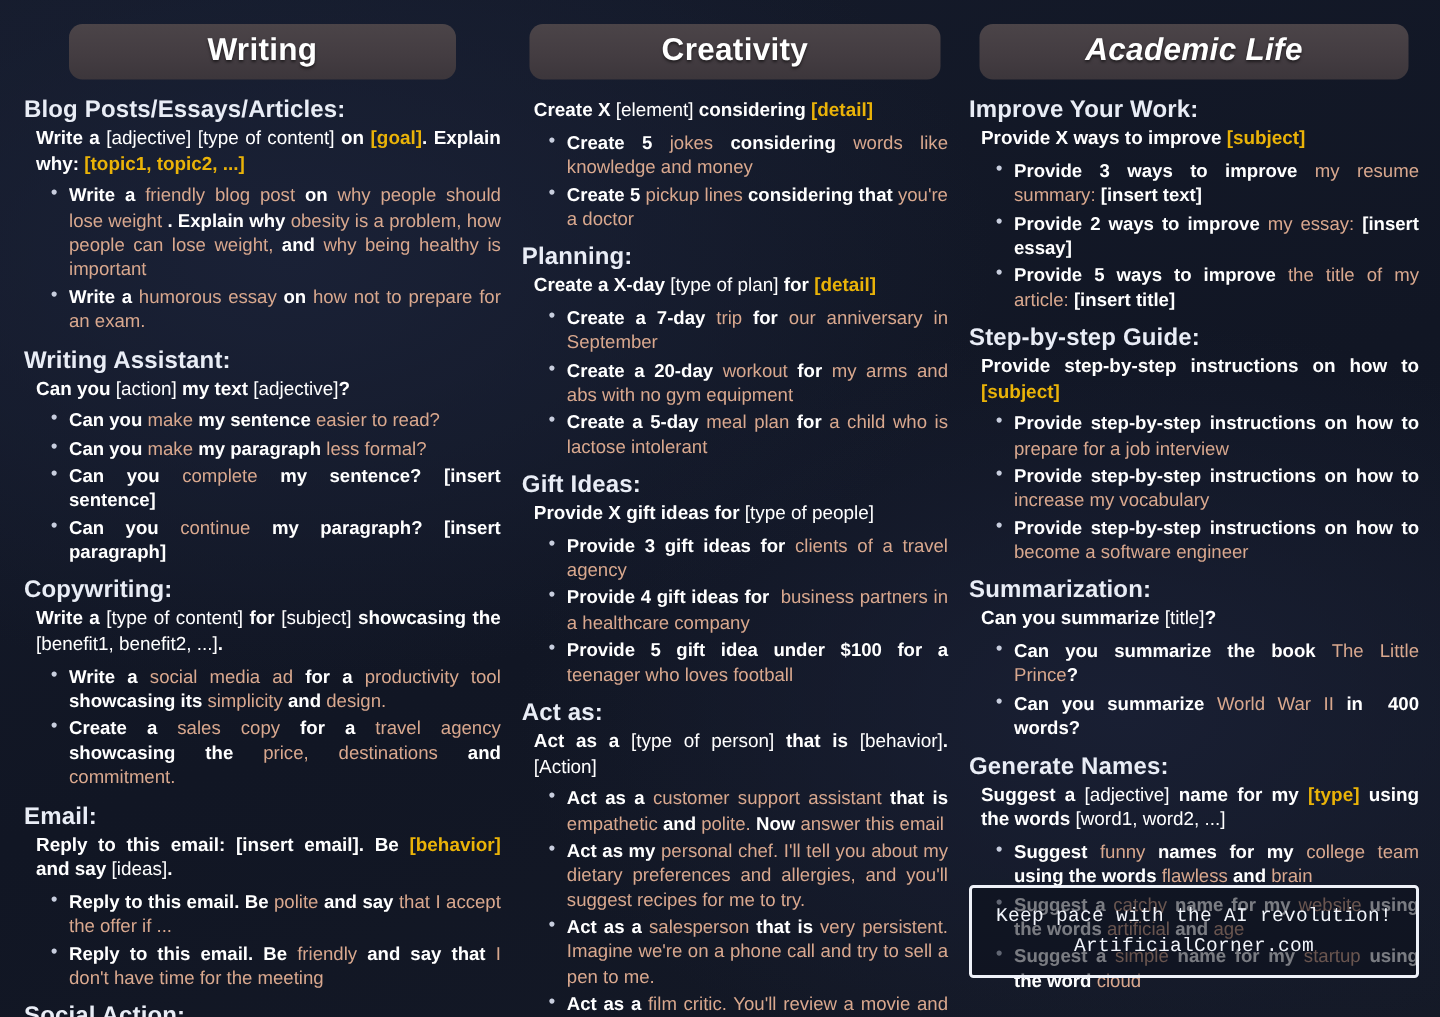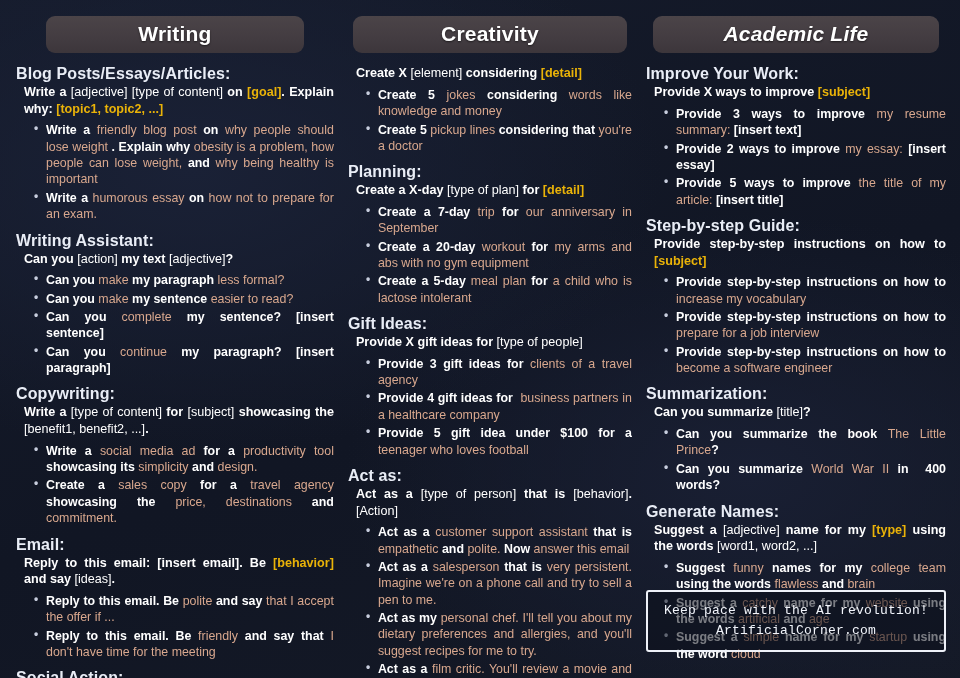--- a/index.html
+++ b/index.html
@@ -142,22 +142,22 @@
       <ul class="examples">
         <li><span class="kw">Write a</span> <span class="var">friendly blog post</span> <span class="kw">on</span> <span class="var">why people should lose weight</span> <span class="kw">. Explain why</span> <span class="var">obesity is a problem, how people can lose weight,</span> <span class="kw">and</span> <span class="var">why being healthy is important</span></li>
         <li><span class="kw">Write a</span> <span class="var">humorous essay</span> <span class="kw">on</span> <span class="var">how not to prepare for an exam.</span></li>
       </ul>
     </div>
 
     <div class="section">
       <div class="sec-title">Writing Assistant:</div>
       <div class="sec-template"><span class="kw">Can you</span> <span class="ph">[action]</span> <span class="kw">my text</span> <span class="ph">[adjective]</span><span class="kw">?</span></div>
       <ul class="examples">
+        <li><span class="kw">Can you</span> <span class="var">make</span> <span class="kw">my sentence</span> <span class="var">easier to read?</span></li>
         <li><span class="kw">Can you</span> <span class="var">make</span> <span class="kw">my paragraph</span> <span class="var">less formal?</span></li>
-        <li><span class="kw">Can you</span> <span class="var">make</span> <span class="kw">my sentence</span> <span class="var">easier to read?</span></li>
         <li><span class="kw">Can you</span> <span class="var">complete</span> <span class="kw">my sentence? [insert sentence]</span></li>
         <li><span class="kw">Can you</span> <span class="var">continue</span> <span class="kw">my paragraph? [insert paragraph]</span></li>
       </ul>
     </div>
 
     <div class="section">
       <div class="sec-title">Copywriting:</div>
       <div class="sec-template"><span class="kw">Write a</span> <span class="ph">[type of content]</span> <span class="kw">for</span> <span class="ph">[subject]</span> <span class="kw">showcasing the</span> <span class="ph">[benefit1, benefit2, ...]</span><span class="kw">.</span></div>
       <ul class="examples">
         <li><span class="kw">Write a</span> <span class="var">social media ad</span> <span class="kw">for a</span> <span class="var">productivity tool</span> <span class="kw">showcasing its</span> <span class="var">simplicity</span> <span class="kw">and</span> <span class="var">design.</span></li>
@@ -210,22 +210,22 @@
         <li><span class="kw">Provide 4 gift ideas for</span> &nbsp;<span class="var">business partners in a healthcare company</span></li>
         <li><span class="kw">Provide 5 gift idea under $100 for a</span> <span class="var">teenager who loves football</span></li>
       </ul>
     </div>
 
     <div class="section">
       <div class="sec-title">Act as:</div>
       <div class="sec-template"><span class="kw">Act as a</span> <span class="ph">[type of person]</span> <span class="kw">that is</span> <span class="ph">[behavior]</span><span class="kw">.</span> <span class="ph">[Action]</span></div>
       <ul class="examples">
         <li><span class="kw">Act as a</span> <span class="var">customer support assistant</span> <span class="kw">that is</span> <span class="var">empathetic</span> <span class="kw">and</span> <span class="var">polite.</span> <span class="kw">Now</span> <span class="var">answer this email</span></li>
+        <li><span class="kw">Act as my</span> <span class="var">personal chef. I'll tell you about my dietary preferences and allergies, and you'll suggest recipes for me to try.</span></li>
         <li><span class="kw">Act as a</span> <span class="var">salesperson</span> <span class="kw">that is</span> <span class="var">very persistent. Imagine we're on a phone call and try to sell a pen to me.</span></li>
-        <li><span class="kw">Act as my</span> <span class="var">personal chef. I'll tell you about my dietary preferences and allergies, and you'll suggest recipes for me to try.</span></li>
         <li><span class="kw">Act as a</span> <span class="var">film critic. You'll review a movie and provide both positive and negative feedback about the plot, direction and music.</span></li>
       </ul>
     </div>
   </div>
 
   <div class="col col-academic">
     <div class="col-header">Academic Life</div>
 
     <div class="section">
       <div class="sec-title">Improve Your Work:</div>
@@ -234,22 +234,22 @@
         <li><span class="kw">Provide 3 ways to improve</span> <span class="var">my resume summary:</span> <span class="kw">[insert text]</span></li>
         <li><span class="kw">Provide 2 ways to improve</span> <span class="var">my essay:</span> <span class="kw">[insert essay]</span></li>
         <li><span class="kw">Provide 5 ways to improve</span> <span class="var">the title of my article:</span> <span class="kw">[insert title]</span></li>
       </ul>
     </div>
 
     <div class="section">
       <div class="sec-title">Step-by-step Guide:</div>
       <div class="sec-template"><span class="kw">Provide step-by-step instructions on how to</span> <span class="ph2">[subject]</span></div>
       <ul class="examples">
+        <li><span class="kw">Provide step-by-step instructions on how to</span> <span class="var">prepare for a job interview</span></li>
         <li><span class="kw">Provide step-by-step instructions on how to</span> <span class="var">increase my vocabulary</span></li>
-        <li><span class="kw">Provide step-by-step instructions on how to</span> <span class="var">prepare for a job interview</span></li>
         <li><span class="kw">Provide step-by-step instructions on how to</span> <span class="var">become a software engineer</span></li>
       </ul>
     </div>
 
     <div class="section">
       <div class="sec-title">Summarization:</div>
       <div class="sec-template"><span class="kw">Can you summarize</span> <span class="ph">[title]</span><span class="kw">?</span></div>
       <ul class="examples">
         <li><span class="kw">Can you summarize the book</span> <span class="var">The Little Prince</span><span class="kw">?</span></li>
         <li><span class="kw">Can you summarize</span> <span class="var">World War II</span> <span class="kw">in &nbsp;400 words?</span></li>

